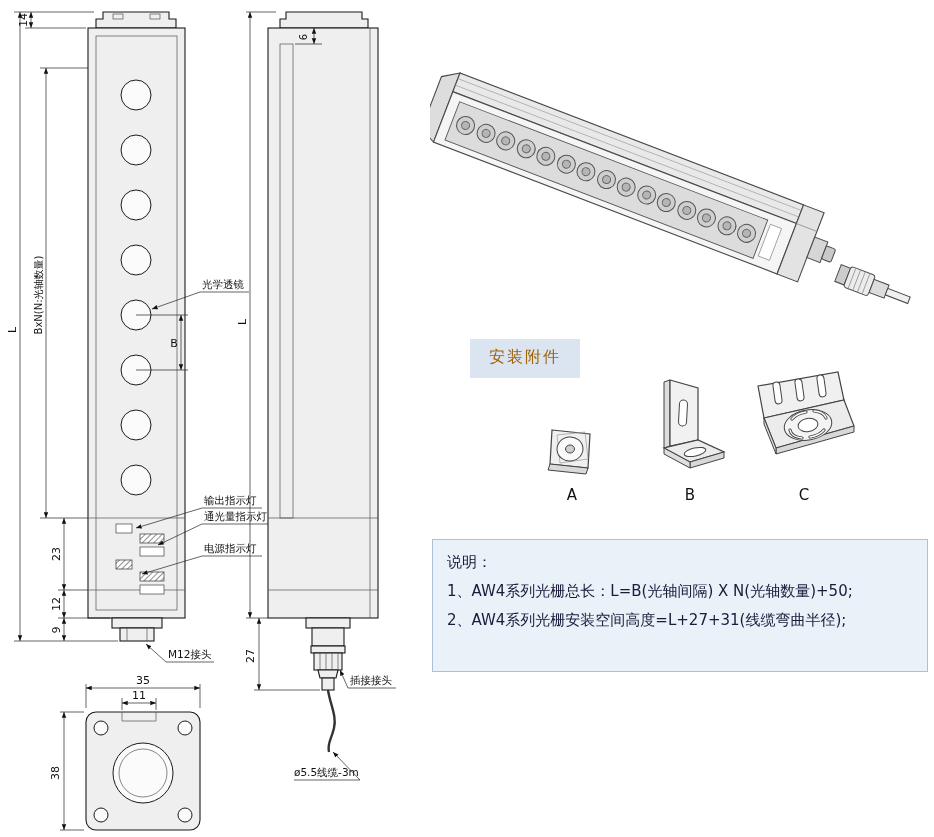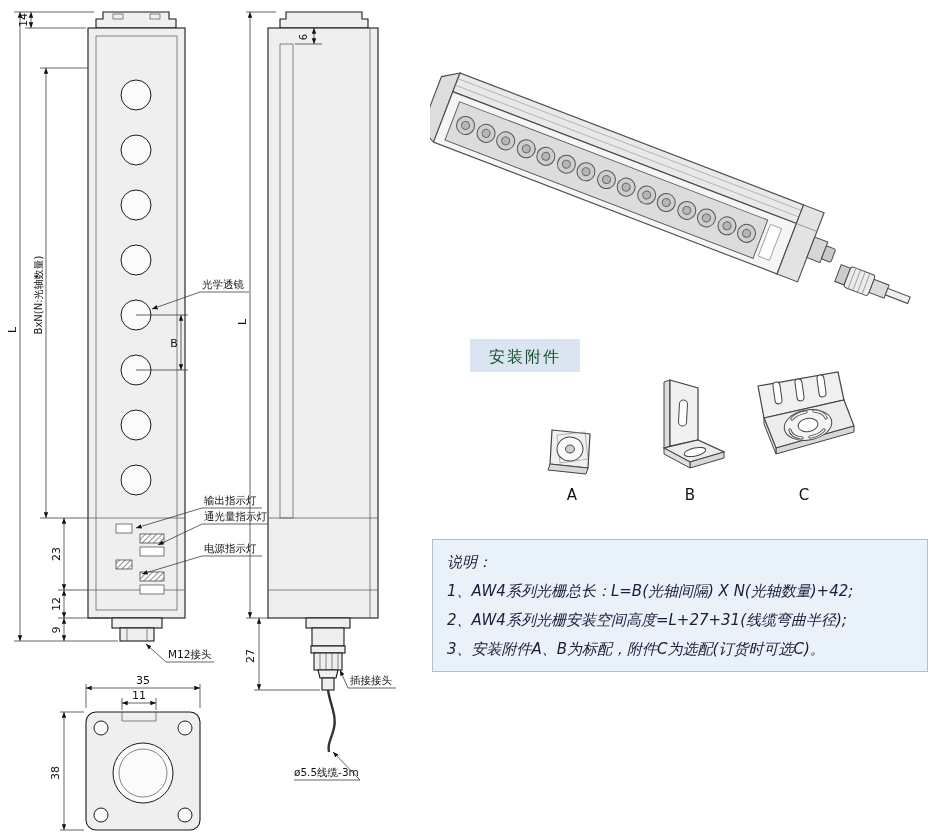--- a/index.html
+++ b/index.html
@@ -9,26 +9,26 @@
   .abs { position:absolute; }
   svg text { font-family:"DejaVu Sans", sans-serif; fill:#111; }
   .dim  { font-size:11px; }
   .dims { font-size:10px; }
   .lbl  { font-size:10.5px; }
   .part  { fill:#efefef; stroke:#1a1a1a; stroke-width:1.1; }
   .thin  { fill:#ffffff; stroke:#444; stroke-width:0.7; }
   .thinl { fill:none; stroke:#555; stroke-width:0.7; }
   .dl    { stroke:#222; stroke-width:0.7; fill:none; }
   .lens  { fill:#fbfbfb; stroke:#1a1a1a; stroke-width:1; }
-  .acc-title { background:#dbe5f1; color:#14532d; font-size:16px; width:110px; height:33px;
+  .acc-title { background:#dbe5f1; color:#a16207; font-size:16px; width:110px; height:39px;
                line-height:35px; text-align:center; letter-spacing:2px; }
   .acc-label { text-align:center; font-size:15px; color:#111; }
   .notes { background:#e9f1f9; border:1px solid #aebfd8; color:#1b1b3a;
            padding:8px 14px 6px 14px; font-size:15px; }
-  .note-line { line-height:29px; white-space:nowrap;font-style:italic; }
+  .note-line { line-height:29px; white-space:nowrap; }
 </style>
 </head>
 <body>
 
 <div class="page">
 
   <svg class="abs" style="left:0;top:0" width="440" height="837" viewBox="0 0 440 837">
     <defs>
       <marker id="ae" viewBox="0 0 10 10" refX="9" refY="5" markerWidth="9" markerHeight="9" orient="auto-start-reverse">
         <path d="M0,1.5 L9,5 L0,8.5 z" fill="#111"></path>
@@ -287,18 +287,17 @@
     <path d="M72,62 A18,11 -10 0 1 58,69" fill="none" stroke="#ffffff" stroke-width="1.4" stroke-linecap="round"></path>
     <path d="M50,70 A18,11 -10 0 1 38,62" fill="none" stroke="#ffffff" stroke-width="1.4" stroke-linecap="round"></path>
   </svg>
 
   <div class="abs acc-label" style="left:540px;top:486px;width:64px">A</div>
   <div class="abs acc-label" style="left:648px;top:486px;width:84px">B</div>
   <div class="abs acc-label" style="left:752px;top:486px;width:104px">C</div>
 
   <div class="abs notes" style="left:432px;top:539px;width:496px;height:133px">
     <div class="note-line">说明：</div>
-    <div class="note-line">1、AW4系列光栅总长：L=B(光轴间隔) X N(光轴数量)+42;</div>
+    <div class="note-line">1、AW4系列光栅总长：L=B(光轴间隔) X N(光轴数量)+50;</div>
     <div class="note-line">2、AW4系列光栅安装空间高度=L+27+31(线缆弯曲半径);</div>
-    <div class="note-line">3、安装附件A、B为标配，附件C为选配(订货时可选C)。</div>
   </div>
 
 </div>
 
 </body></html>

